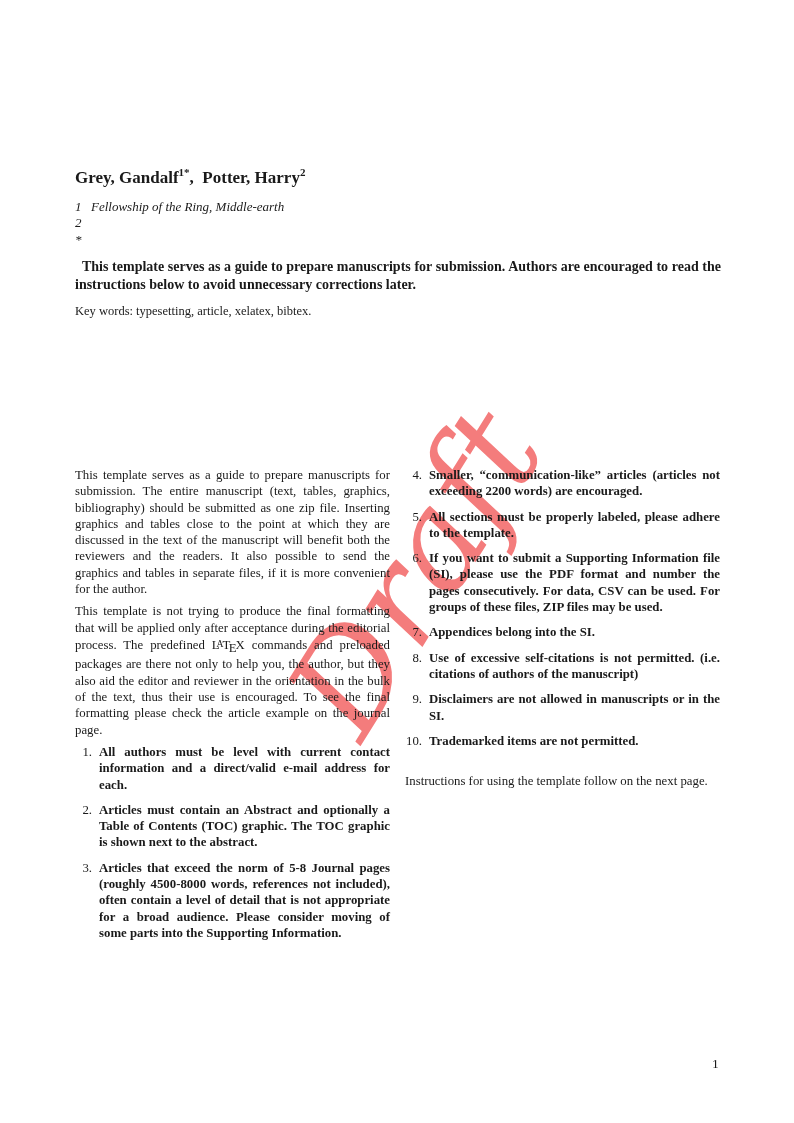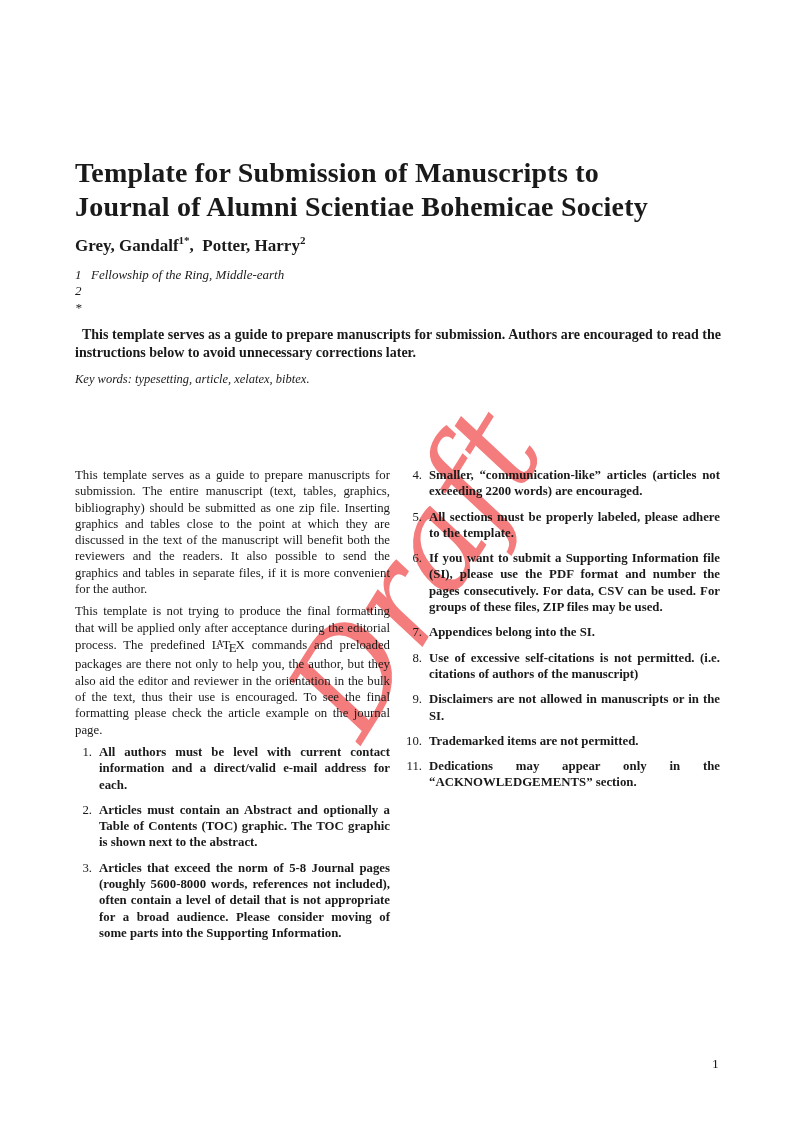--- a/index.html
+++ b/index.html
@@ -50,21 +50,21 @@
   .affiliation-row { display: flex; line-height: 16.5px; }
   .affiliation-row .marker { width: 16px; flex: 0 0 16px; }
   .abstract {
     margin-top: 10px;
     font-size: 14px;
     font-weight: bold;
     line-height: 17.5px;
     text-align: justify;
     text-indent: 7px;
   }
-  .keywords { margin-top: 11px; font-size: 12.5px; font-style: italic; }
+  .keywords { margin-top: 11px; font-size: 12.5px; }
   
   .columns {
     position: absolute;
     left: 75px;
     top: 467px;
     width: 646px;
     display: flex;
     gap: 15px;
     z-index: 2;
   }
@@ -107,24 +107,20 @@
   }
 </style>
 </head>
 <body>
 
 <div class="page">
 
   <div class="watermark">Draft</div>
 
   <div class="header">
-    <h1 class="title">
-        <span class="title-line">Template for Submission of Manuscripts to</span>
-        <span class="title-line">Journal of Alumni Scientiae Bohemicae Society</span>
-      </h1>
 
     <div class="authors"><span>Grey, Gandalf</span><sup>1*</sup><span class="sep">,  </span><span>Potter, Harry</span><sup>2</sup></div>
 
     <div class="affiliations">
       <div class="affiliation-row">
         <span class="marker">1</span>
         <span class="aff-text">Fellowship of the Ring, Middle-earth</span>
       </div>
       <div class="affiliation-row">
         <span class="marker">2</span>
@@ -151,21 +147,21 @@
         <div class="req-item">
           <span class="num">1.</span>
           <span class="txt">All authors must be level with current contact information and a direct/valid e-mail address for each.</span>
         </div>
         <div class="req-item">
           <span class="num">2.</span>
           <span class="txt">Articles must contain an Abstract and optionally a Table of Contents (TOC) graphic. The TOC graphic is shown next to the abstract.</span>
         </div>
         <div class="req-item">
           <span class="num">3.</span>
-          <span class="txt">Articles that exceed the norm of 5-8 Journal pages (roughly 5600-8000 words, references not included), often contain a level of detail that is not appropriate for a broad audience. Please consider moving of some parts into the Supporting Information.</span>
+          <span class="txt">Articles that exceed the norm of 5-8 Journal pages (roughly 4500-8000 words, references not included), often contain a level of detail that is not appropriate for a broad audience. Please consider moving of some parts into the Supporting Information.</span>
         </div>
       </div>
     </div>
 
     <div class="col">
       <div>
         <div class="req-item">
           <span class="num">4.</span>
           <span class="txt">Smaller, “communication-like” articles (articles not exceeding 2200 words) are encouraged.</span>
         </div>
@@ -186,25 +182,22 @@
           <span class="txt">Use of excessive self-citations is not permitted. (i.e. citations of authors of the manuscript)</span>
         </div>
         <div class="req-item">
           <span class="num">9.</span>
           <span class="txt">Disclaimers are not allowed in manuscripts or in the SI.</span>
         </div>
         <div class="req-item">
           <span class="num">10.</span>
           <span class="txt">Trademarked items are not permitted.</span>
         </div>
-        <div class="req-item">
-          <span class="num">11.</span>
-          <span class="txt">Dedications may appear only in the “ACKNOWLEDGEMENTS” section.</span>
-        </div>
-      </div>
-
+      </div>
+
+      <p class="closing">Instructions for using the template follow on the next page.</p>
     </div>
 
   </div>
 
   <div class="page-number">1</div>
 
 </div>
 
 </body></html>

